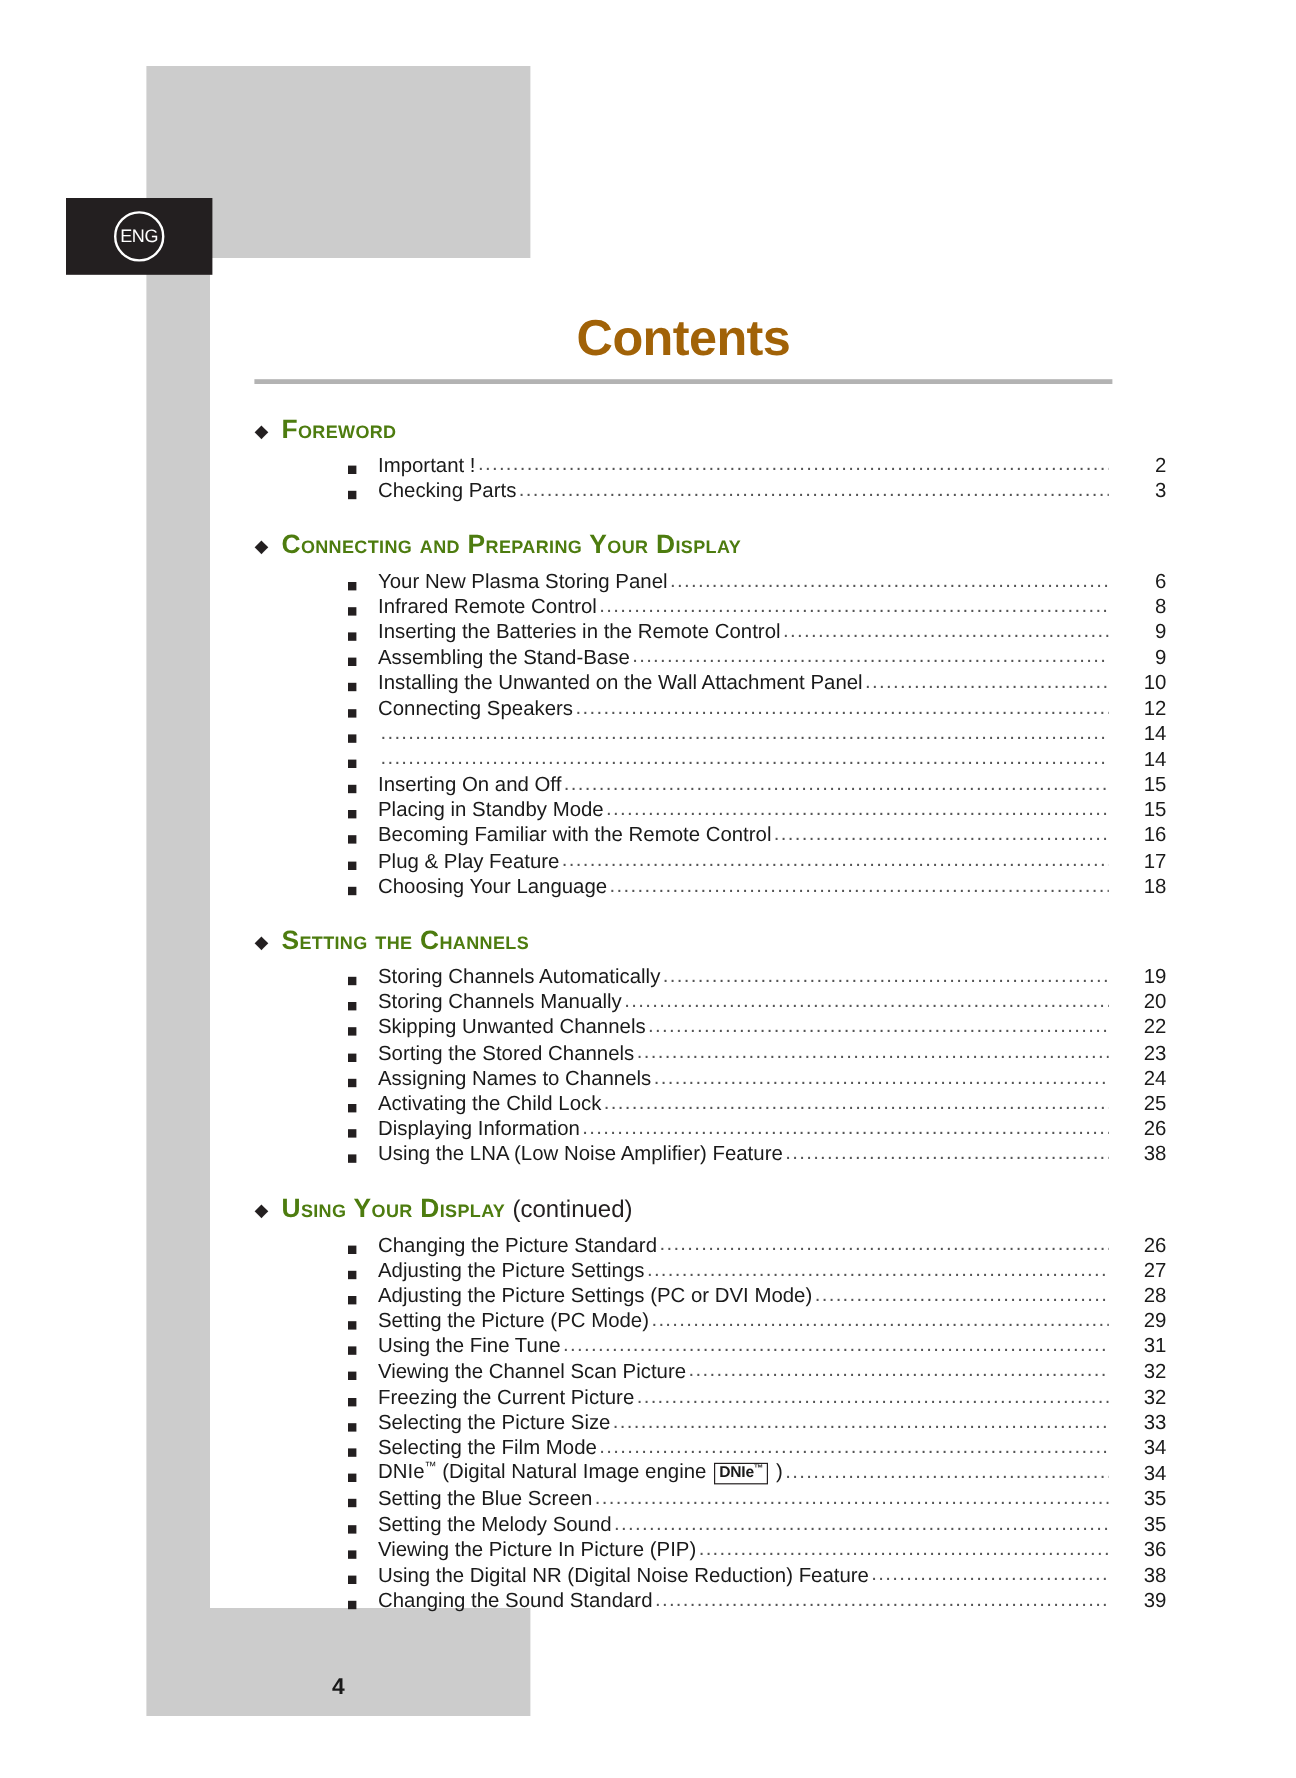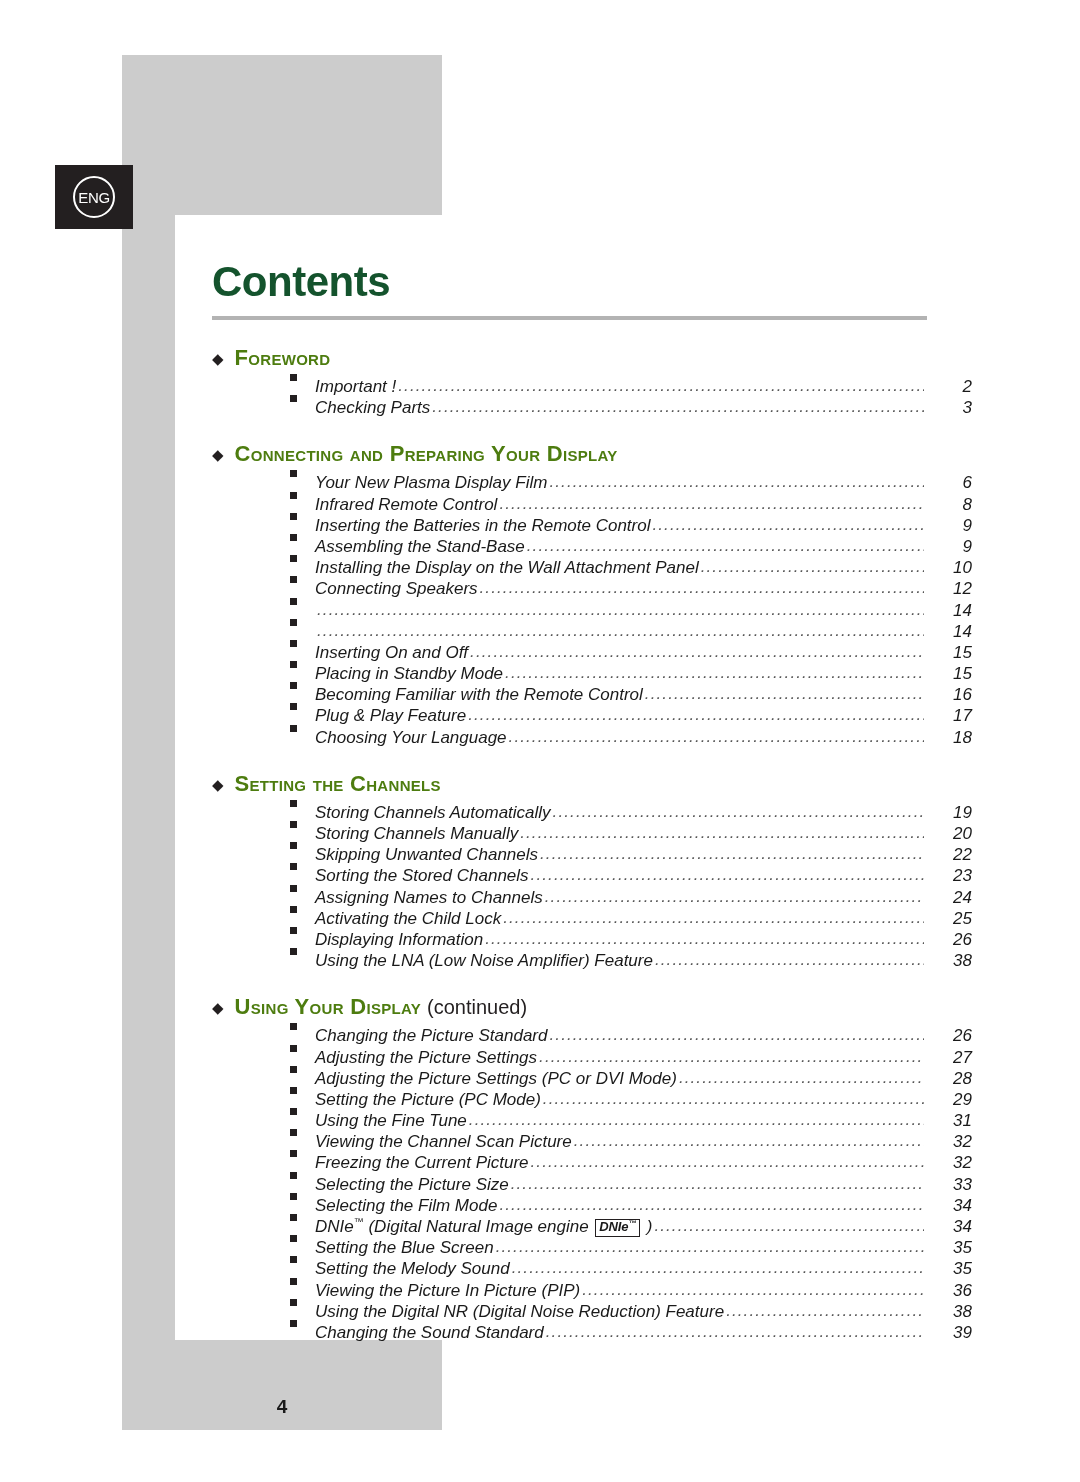--- a/index.html
+++ b/index.html
@@ -53,20 +53,21 @@
   }
 
   
   .eng-badge {
     position: absolute;
     left: 55px;
     top: 165px;
     width: 78px;
     height: 64px;
     background: #231f20;
+    padding-left: 44px;
   }
   .eng-circle {
     position: absolute;
     left: 50%;
     top: 50%;
     transform: translate(-50%, -50%);
     width: 42px;
     height: 42px;
     border: 2px solid #ffffff;
     border-radius: 50%;
@@ -79,24 +80,24 @@
     align-items: center;
     justify-content: center;
   }
 
   
   .page-title {
     position: absolute;
     left: 212px;
     top: 258px;
     width: 715px;
-    text-align: left;
+    text-align: center;
     font-size: 42px;
     font-weight: bold;
-    color: #14532d;
+    color: #a16207;
     letter-spacing: -0.5px;
   }
   .title-rule {
     position: absolute;
     left: 212px;
     top: 316px;
     width: 715px;
     height: 4px;
     background: #b3b3b3;
   }
@@ -140,26 +141,25 @@
     font-size: 20px;
     font-weight: normal;
     font-variant: normal;
     color: #231f20;
     margin-left: 6px;
     letter-spacing: 0;
   }
 
   .toc-item {
     display: flex;
-    align-items: flex-start;
+    align-items: flex-end;
     height: 21.2px;
     margin-left: 78px;
     font-size: 17px;
     color: #1a1a1a;
-    font-style: italic;
   }
   .square-icon {
     width: 7px;
     height: 7px;
     background: #231f20;
     flex: 0 0 auto;
     margin-right: 18px;
     position: relative;
     top: -3px;
   }
@@ -246,21 +246,21 @@
         <span class="item-page">3</span>
       </div>
     </div>
     <div class="toc-section">
       <div class="section-header">
         <span class="diamond-icon">◆</span>
         <span class="section-title">Connecting and Preparing Your Display</span>
       </div>
       <div class="toc-item">
         <span class="square-icon"></span>
-        <span class="item-label">Your New Plasma Display Film</span>
+        <span class="item-label">Your New Plasma Storing Panel</span>
         <span class="leader">.............................................................................................................................</span>
         <span class="item-page">6</span>
       </div>
       <div class="toc-item">
         <span class="square-icon"></span>
         <span class="item-label">Infrared Remote Control</span>
         <span class="leader">.............................................................................................................................</span>
         <span class="item-page">8</span>
       </div>
       <div class="toc-item">
@@ -270,21 +270,21 @@
         <span class="item-page">9</span>
       </div>
       <div class="toc-item">
         <span class="square-icon"></span>
         <span class="item-label">Assembling the Stand-Base</span>
         <span class="leader">.............................................................................................................................</span>
         <span class="item-page">9</span>
       </div>
       <div class="toc-item">
         <span class="square-icon"></span>
-        <span class="item-label">Installing the Display on the Wall Attachment Panel</span>
+        <span class="item-label">Installing the Unwanted on the Wall Attachment Panel</span>
         <span class="leader">.............................................................................................................................</span>
         <span class="item-page">10</span>
       </div>
       <div class="toc-item">
         <span class="square-icon"></span>
         <span class="item-label">Connecting Speakers</span>
         <span class="leader">.............................................................................................................................</span>
         <span class="item-page">12</span>
       </div>
       <div class="toc-item">

